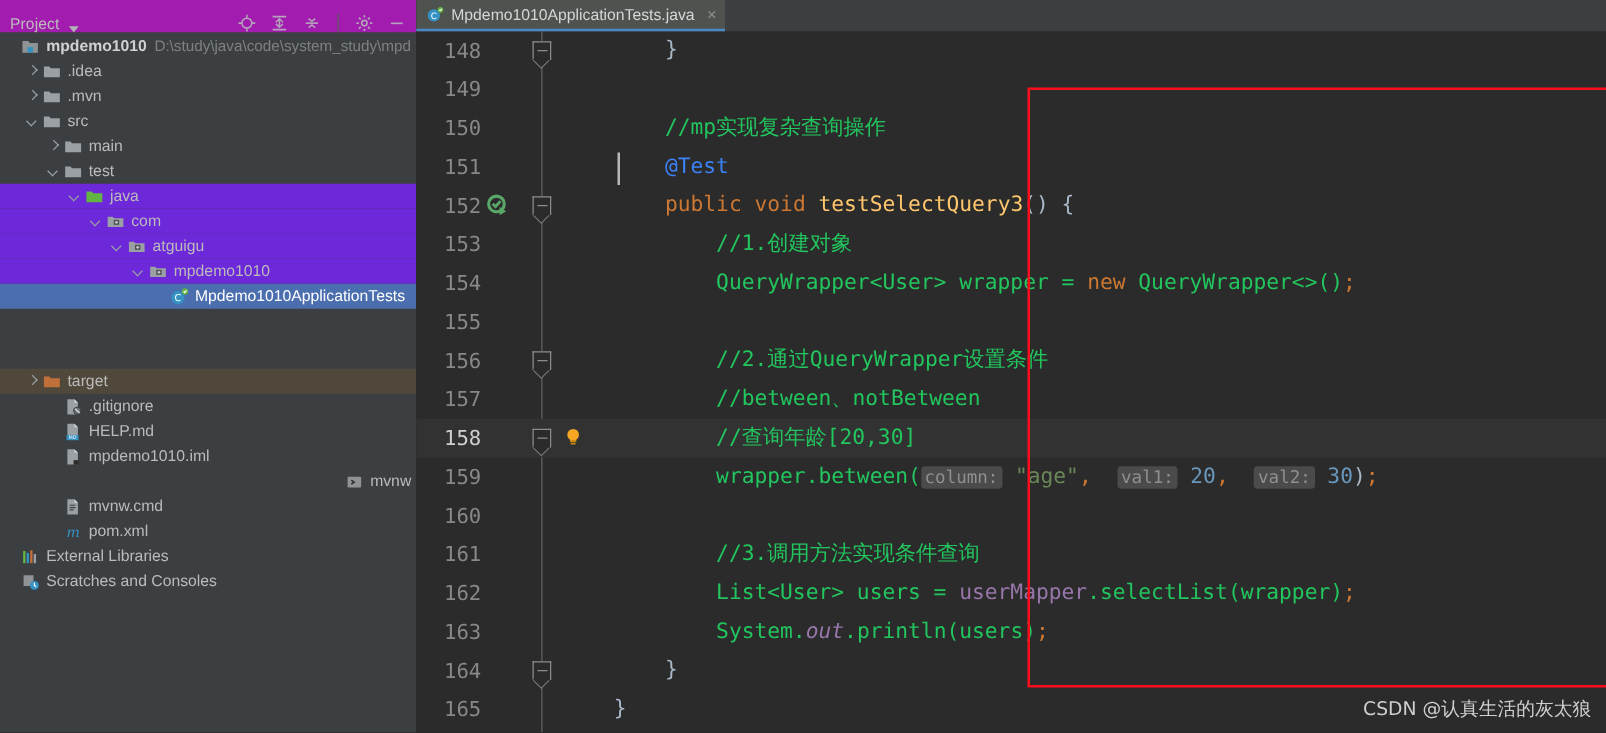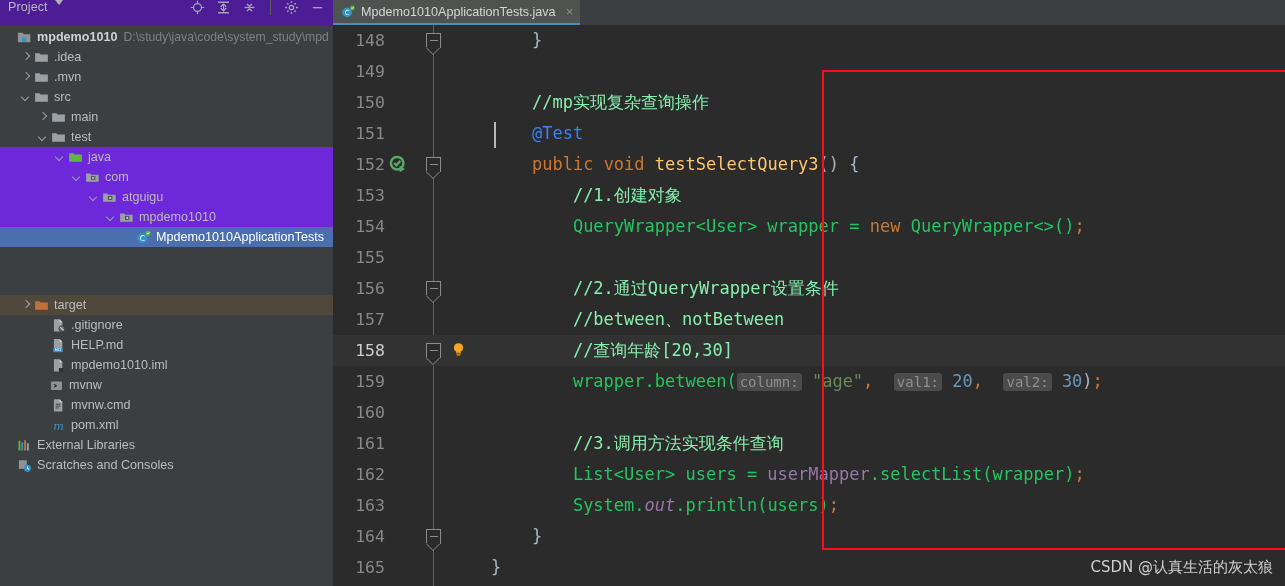--- a/index.html
+++ b/index.html
@@ -14,22 +14,22 @@
   
   #sidebar {
     width: 333px; height: 586px;
     background: #3c3f41;
     display: flex; flex-direction: column;
     flex: 0 0 333px;
     position: relative;
   }
   .tool-header {
     height: 26px;
-    background: #4c1d95;
-    display: flex; align-items: flex-start;
+    background: #a21caf;
+    display: flex; align-items: flex-end;
     padding: 0 6px 0 8px;
     flex: 0 0 26px;
   }
   .tool-title {
     color: #bbbbbb; font-size: 12.5px;
     letter-spacing: .1px;
   }
   .caret-down {
     width: 0; height: 0; margin-left: 7px;
     border-left: 4.5px solid transparent;
@@ -144,21 +144,21 @@
     width: 0; height: 0;
     border-left: 7.5px solid transparent;
     border-right: 7.5px solid transparent;
     border-top: 7px solid #2b2b2b;
     filter: drop-shadow(0 1.4px 0 #8a8d8f);
   }
   .run-icon { position: absolute; left: 56px; width: 19px; height: 19px; }
   .bulb { position: absolute; left: 117px; width: 17px; height: 17px; }
 
   
-  .cmt  { color: #86efac; margin-top: 40px; }
+  .cmt  { color: #22c55e; margin-top: 40px; }
   .anno { color: #3b82f6; }
   .kw   { color: #cc7832; }
   .mth  { color: #ffc66d; }
   .id   { color: #22c55e; }
   .str  { color: #6a8759; }
   .num  { color: #6897bb; text-align: center; }
   .fld  { color: #9876aa; }
   .stat { color: #9876aa; font-style: italic; }
   .punc { color: #a9b7c6; }
   .semi { color: #cc7832; }
@@ -338,21 +338,21 @@
         </div>
         <div class="row" style="padding-left: 38px;">
           <span class="arrow"></span>
           <svg viewBox="0 0 16 16" class="ico">
             <path d="M3.1 1.4h6l3 3.1v10H3.1z" fill="#9aa0a3"></path>
             <path d="M9.1 1.4v3.1h3" fill="#cfd3d6"></path>
             <rect x="8.4" y="10.8" width="4.4" height="3.9" fill="#2b2b2b"></rect>
           </svg>
           <span class="lbl">mpdemo1010.iml</span>
         </div>
-        <div class="row" style="padding-left: 36px;">
+        <div class="row" style="padding-left: 52px; justify-content: flex-end;">
           <span class="arrow"></span>
           <svg viewBox="0 0 16 16" class="ico">
             <rect x="2.2" y="3.6" width="11.6" height="9.2" rx="1" fill="#8f9396"></rect>
             <path d="M5.4 6.6l2.4 1.7-2.4 1.7" stroke="#2b2b2b" stroke-width="1.3" fill="none"></path>
           </svg>
           <span class="lbl">mvnw</span>
         </div>
         <div class="row" style="padding-left: 38px;">
           <span class="arrow"></span>
           <svg viewBox="0 0 16 16" class="ico">

